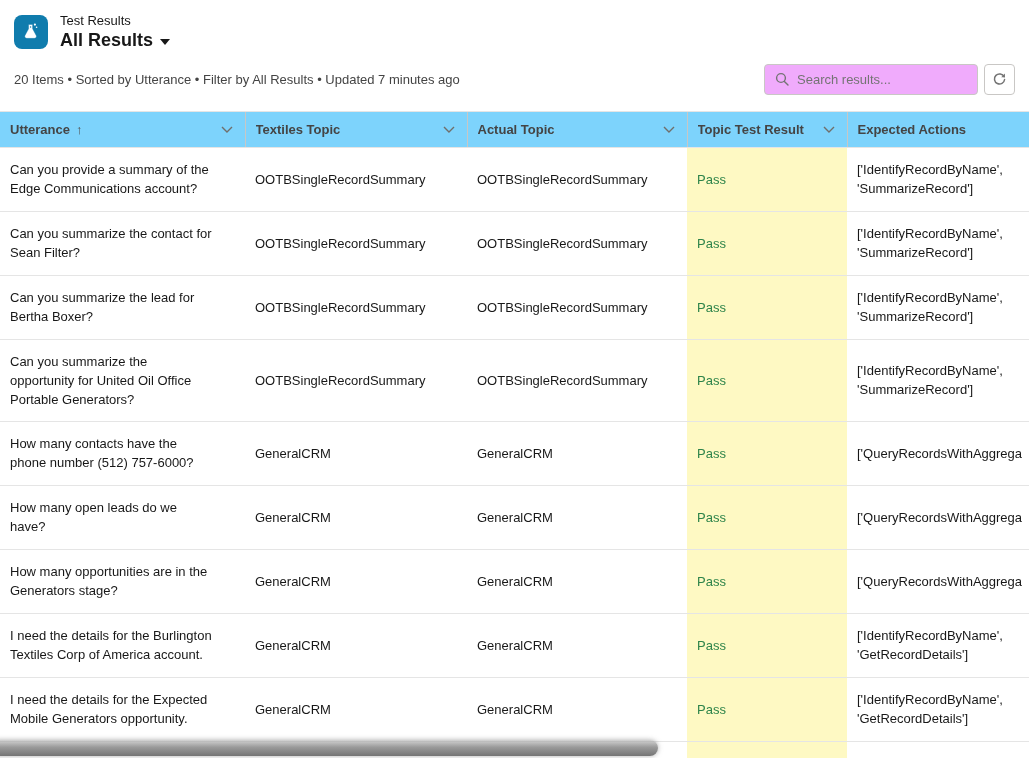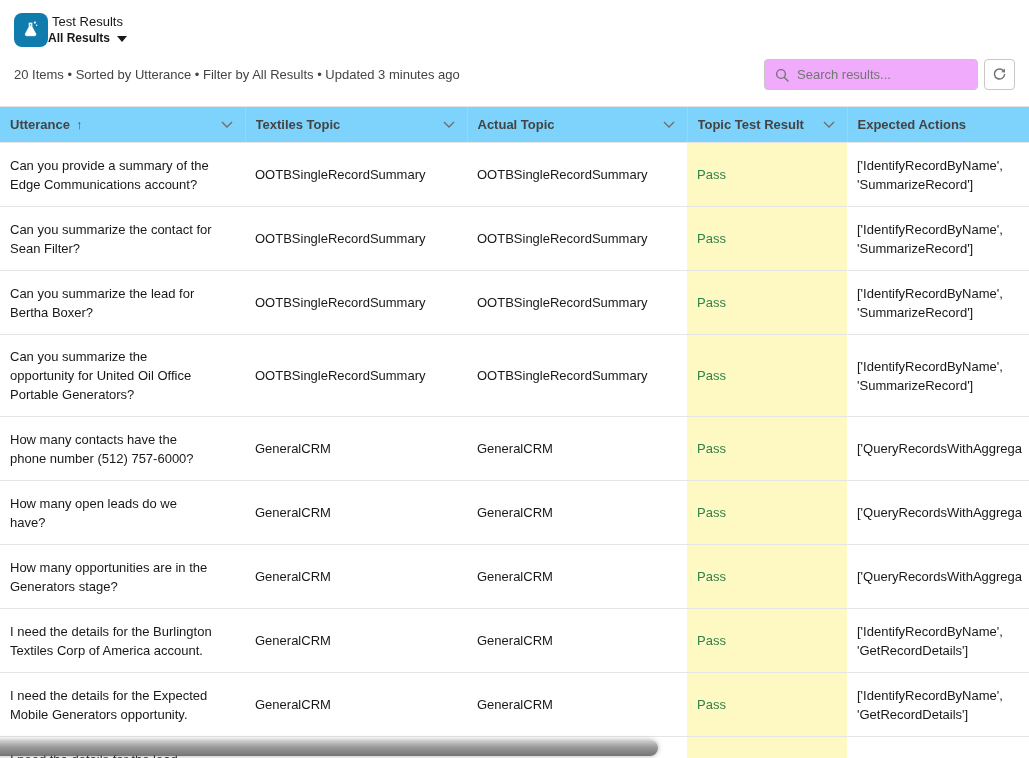--- a/index.html
+++ b/index.html
@@ -1,27 +1,27 @@
 <!DOCTYPE html>
 <html><head>
 <meta charset="utf-8">
 <style>
   * { margin:0; padding:0; box-sizing:border-box; }
   html,body { width:1029px; height:758px; overflow:hidden; background:#fff;
     font-family:"Liberation Sans","DejaVu Sans",sans-serif; color:#181818; }
   .viewport { position:relative; width:1029px; height:758px; overflow:hidden; background:#fff; }
 
   
-  .page-header { display:flex; align-items:center; padding:13px 14px 0 14px;text-align:center; }
+  .page-header { display:flex; align-items:center; gap:12px; padding:13px 14px 0 14px; }
   .icon-tile { width:34px; height:34px; border-radius:8px; background:#107cad;
     display:flex; align-items:center; justify-content:center; flex:0 0 auto; }
   .titles { display:flex; flex-direction:column; line-height:1.25; }
   .entity-label { font-size:13px; color:#181818; }
   .view-selector { display:flex; align-items:center; gap:7px; cursor:pointer; }
-  .view-label { font-size:12px; font-weight:700; color:#181818; }
+  .view-label { font-size:18px; font-weight:700; color:#181818; }
   .caret-down { width:0; height:0; border-left:5px solid transparent;
     border-right:5px solid transparent; border-top:6px solid #181818; margin-top:2px; }
 
   
   .toolbar { display:flex; justify-content:space-between; align-items:center; padding:12px 14px 16px 14px; }
   .list-meta { font-size:13px; color:#444; }
   .toolbar-right { display:flex; align-items:center; gap:6px; }
   .search-box { display:flex; align-items:center; gap:8px; width:214px; height:31px;
     border:1px solid #c9c7c5; border-radius:4px; background:#f0abfc; padding:0 10px; }
   .search-box input { border:none; outline:none; flex:1; font-size:13px;
@@ -71,21 +71,21 @@
     <div class="titles">
       <span class="entity-label">Test Results</span>
       <span class="view-selector">
         <span class="view-label">All Results</span>
         <span class="caret-down"></span>
       </span>
     </div>
   </div>
 
   <div class="toolbar">
-    <div class="list-meta">20 Items • Sorted by Utterance • Filter by All Results • Updated 3 minutes ago</div>
+    <div class="list-meta">20 Items • Sorted by Utterance • Filter by All Results • Updated 7 minutes ago</div>
     <div class="toolbar-right">
       <div class="search-box">
         <span style="display:flex;">
           <svg width="14" height="14" viewBox="0 0 14 14">
             <circle cx="6" cy="6" r="4.4" fill="none" stroke="#747474" stroke-width="1.4"></circle>
             <line x1="9.4" y1="9.4" x2="13" y2="13" stroke="#747474" stroke-width="1.4" stroke-linecap="round"></line>
           </svg>
         </span>
         <input type="text" placeholder="Search results..." style="">
       </div>

